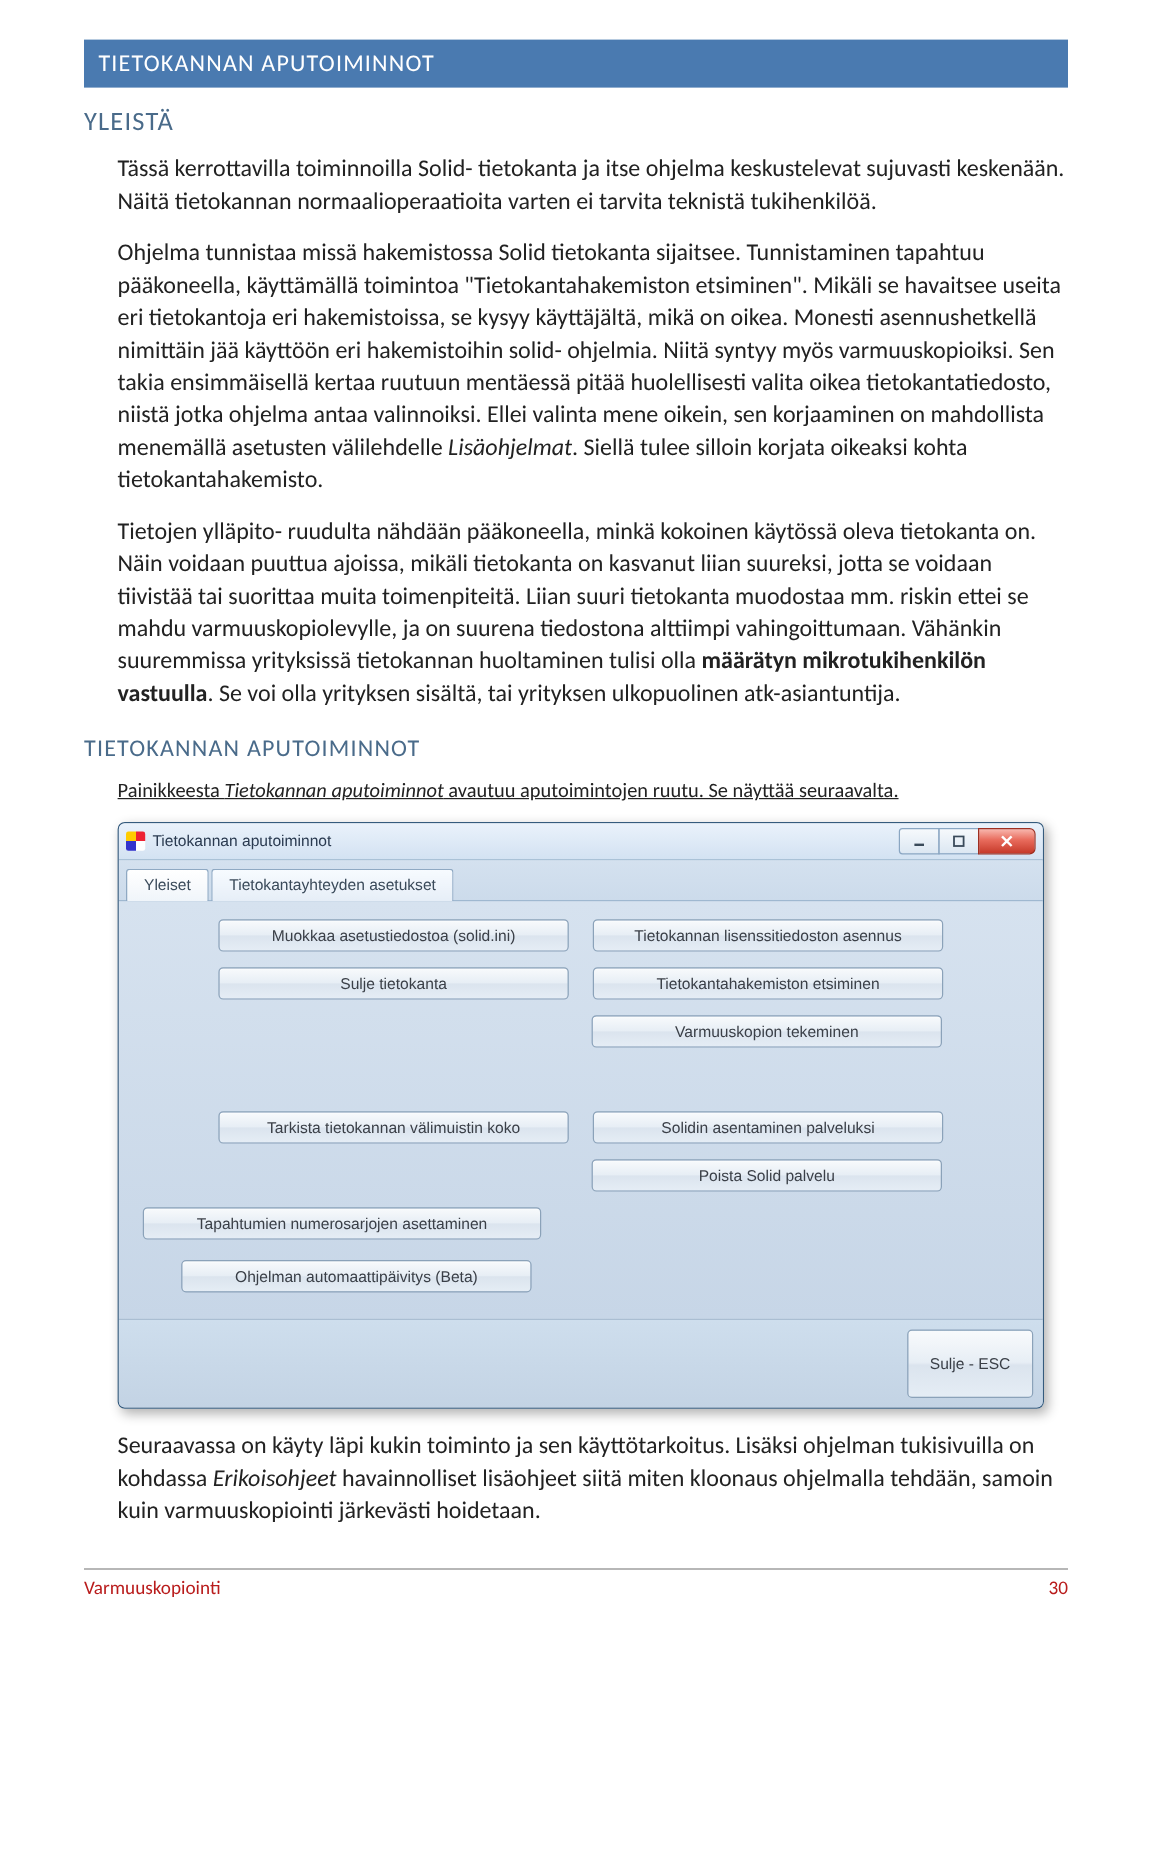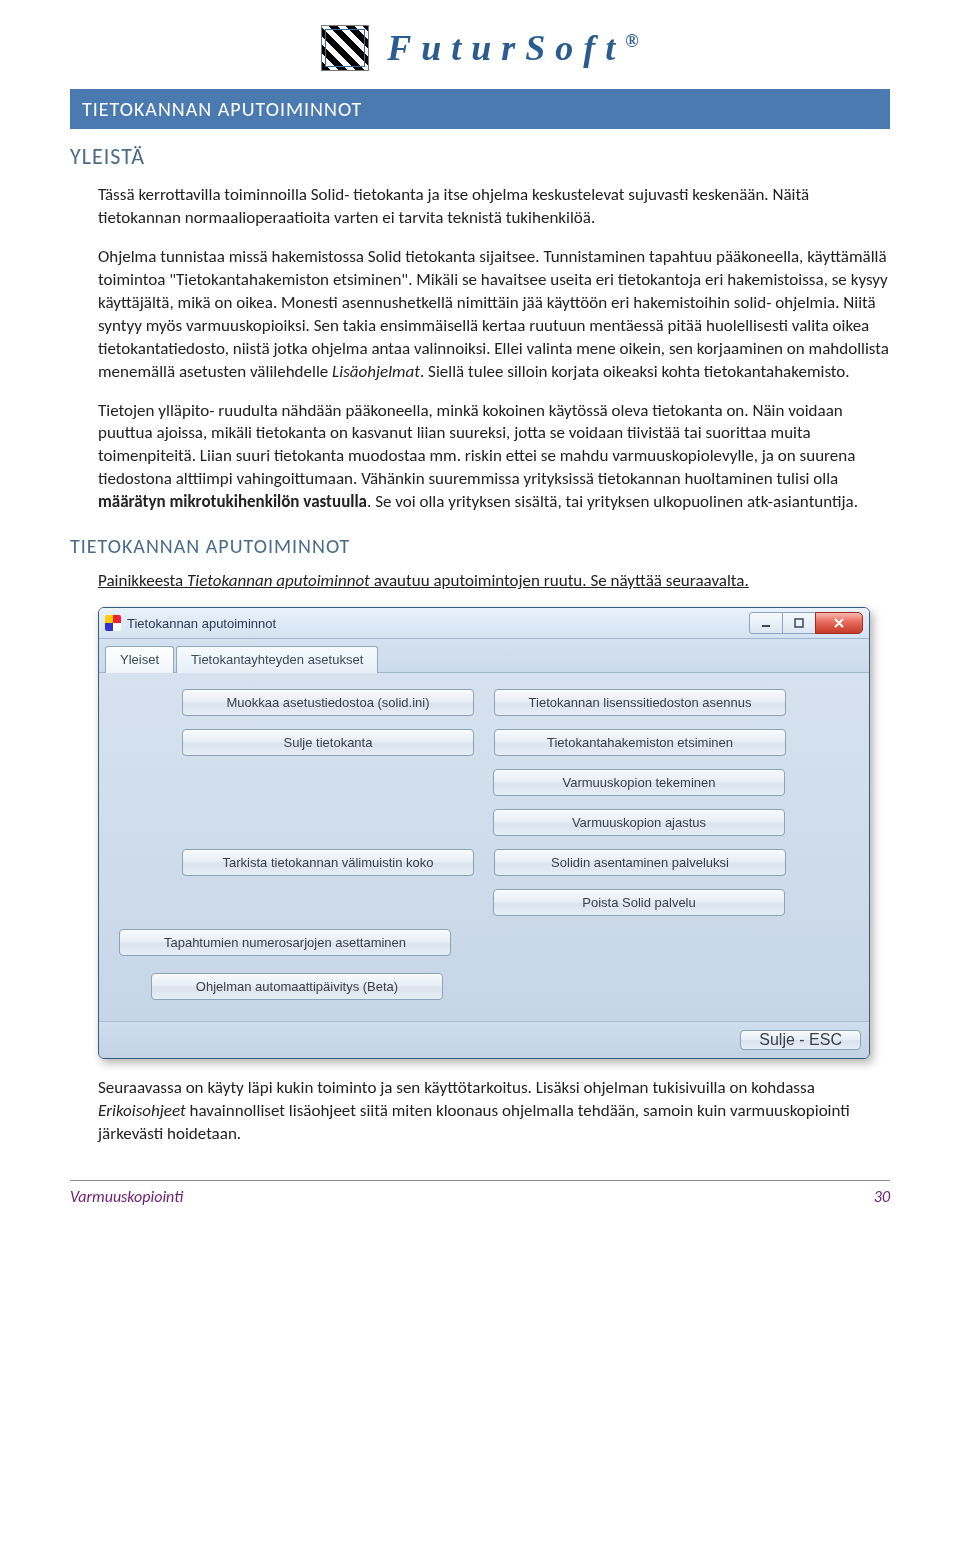--- a/index.html
+++ b/index.html
@@ -66,21 +66,21 @@
     margin: 6px 0 14px 0;
   }
   .sub-heading-2 {
     color: #4a6b8a;
     font-size: 20px;
     letter-spacing: 1px;
     margin: 20px 0 12px 0;
   }
 
   .body-text {
-    font-size: 17px;
+    font-size: 20px;
     line-height: 1.35;
     margin: 0 0 16px 28px;
   }
   .body-text em { font-style: italic; }
   .body-text strong { font-weight: bold; }
 
   .screenshot-caption {
     font-size: 17px;
     line-height: 1.35;
     margin: 0 0 14px 28px;
@@ -193,51 +193,44 @@
   .spacer { width: 290px; height: 1px; }
 
   .app-footer {
     display: flex;
     justify-content: flex-end;
     padding: 8px;
     border-top: 1px solid #aabed2;
     background: linear-gradient(#cedeed, #c3d3e4);
   }
   .footer-btn {
-    padding: 0 18px;
+    padding: 20px 18px;
     background: linear-gradient(#f8fafc 0%, #e7eef5 48%, #dbe4ee 52%, #e5edf5 100%);
     border: 1px solid #8ba2b9;
     border-radius: 4px;
     color: #3a3f47;
-    font-size: 16px;
+    font-size: 13px;
     margin-left: 33px;
   }
 
   .page-footer {
     border-top: 1px solid #888;
     margin-top: 34px;
     padding-top: 6px;
     display: flex;
     justify-content: space-between;
-    font-style: italic;
-    color: #701a75;
+    color: #b91c1c;
     font-size: 16px;
   }
 </style>
 </head>
 <body>
 
 <div class="page">
 
-  <div class="logo-bar">
-    <div class="logo-flag"></div>
-    <div class="logo-text">
-      <span>FuturSoft</span><sup>®</sup>
-    </div>
-  </div>
 
   <div class="blue-banner">TIETOKANNAN APUTOIMINNOT</div>
 
   <div class="sub-heading">YLEISTÄ</div>
 
   <p class="body-text">Tässä kerrottavilla toiminnoilla Solid- tietokanta ja itse ohjelma keskustelevat sujuvasti keskenään. Näitä tietokannan normaalioperaatioita varten ei tarvita teknistä tukihenkilöä.</p>
 
   <p class="body-text">Ohjelma tunnistaa missä hakemistossa Solid tietokanta sijaitsee. Tunnistaminen tapahtuu pääkoneella, käyttämällä toimintoa "Tietokantahakemiston etsiminen". Mikäli se havaitsee useita eri tietokantoja eri hakemistoissa, se kysyy käyttäjältä, mikä on oikea. Monesti asennushetkellä nimittäin jää käyttöön eri hakemistoihin solid- ohjelmia. Niitä syntyy myös varmuuskopioiksi. Sen takia ensimmäisellä kertaa ruutuun mentäessä pitää huolellisesti valita oikea tietokantatiedosto, niistä jotka ohjelma antaa valinnoiksi. Ellei valinta mene oikein, sen korjaaminen on mahdollista menemällä asetusten välilehdelle <em>Lisäohjelmat</em>. Siellä tulee silloin korjata oikeaksi kohta tietokantahakemisto.</p>
 
   <p class="body-text">Tietojen ylläpito- ruudulta nähdään pääkoneella, minkä kokoinen käytössä oleva tietokanta on. Näin voidaan puuttua ajoissa, mikäli tietokanta on kasvanut liian suureksi, jotta se voidaan tiivistää tai suorittaa muita toimenpiteitä. Liian suuri tietokanta muodostaa mm. riskin ettei se mahdu varmuuskopiolevylle, ja on suurena tiedostona alttiimpi vahingoittumaan. Vähänkin suuremmissa yrityksissä tietokannan huoltaminen tulisi olla <strong>määrätyn mikrotukihenkilön vastuulla</strong>. Se voi olla yrityksen sisältä, tai yrityksen ulkopuolinen atk-asiantuntija.</p>
@@ -282,21 +275,20 @@
       <div class="btn-row">
         <div class="app-btn w-normal">Sulje tietokanta</div>
         <div class="app-btn w-normal">Tietokantahakemiston etsiminen</div>
       </div>
       <div class="btn-row">
         <div class="spacer"></div>
         <div class="app-btn w-normal">Varmuuskopion tekeminen</div>
       </div>
       <div class="btn-row">
         <div class="spacer"></div>
-        <div class="app-btn w-normal">Varmuuskopion ajastus</div>
       </div>
       <div class="btn-row">
         <div class="app-btn w-normal">Tarkista tietokannan välimuistin koko</div>
         <div class="app-btn w-normal">Solidin asentaminen palveluksi</div>
       </div>
       <div class="btn-row">
         <div class="spacer"></div>
         <div class="app-btn w-normal">Poista Solid palvelu</div>
       </div>
       <div class="btn-row" style="justify-content:flex-start; padding-left:10px;">

